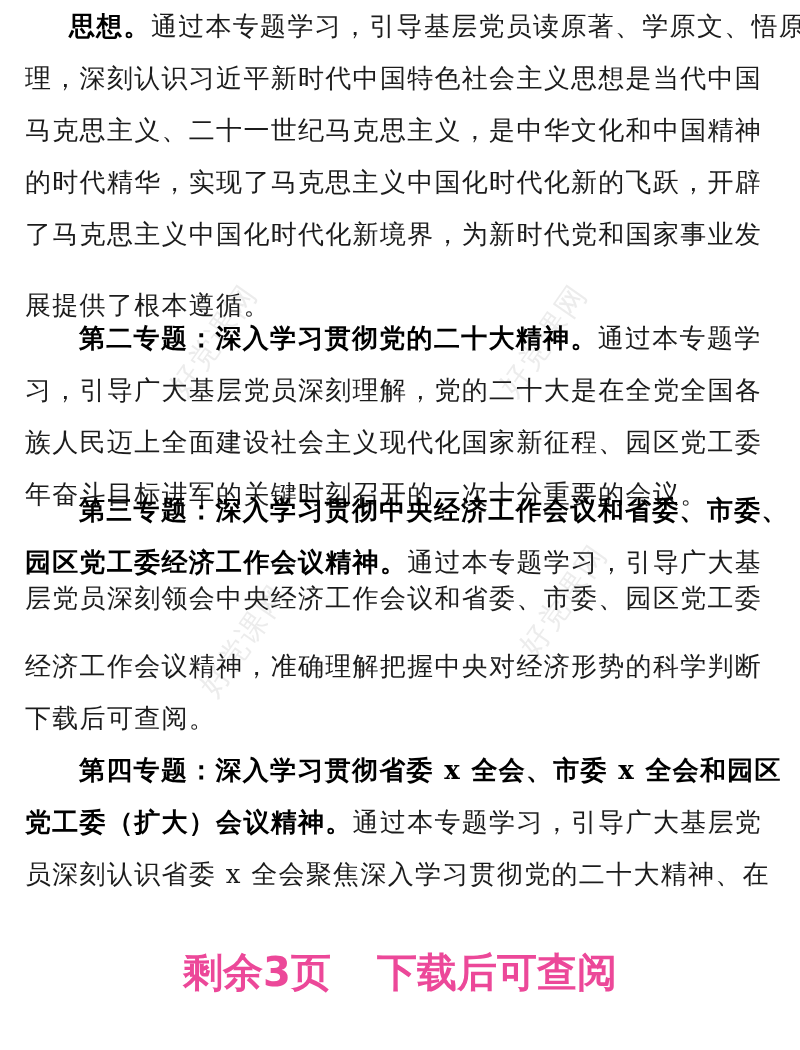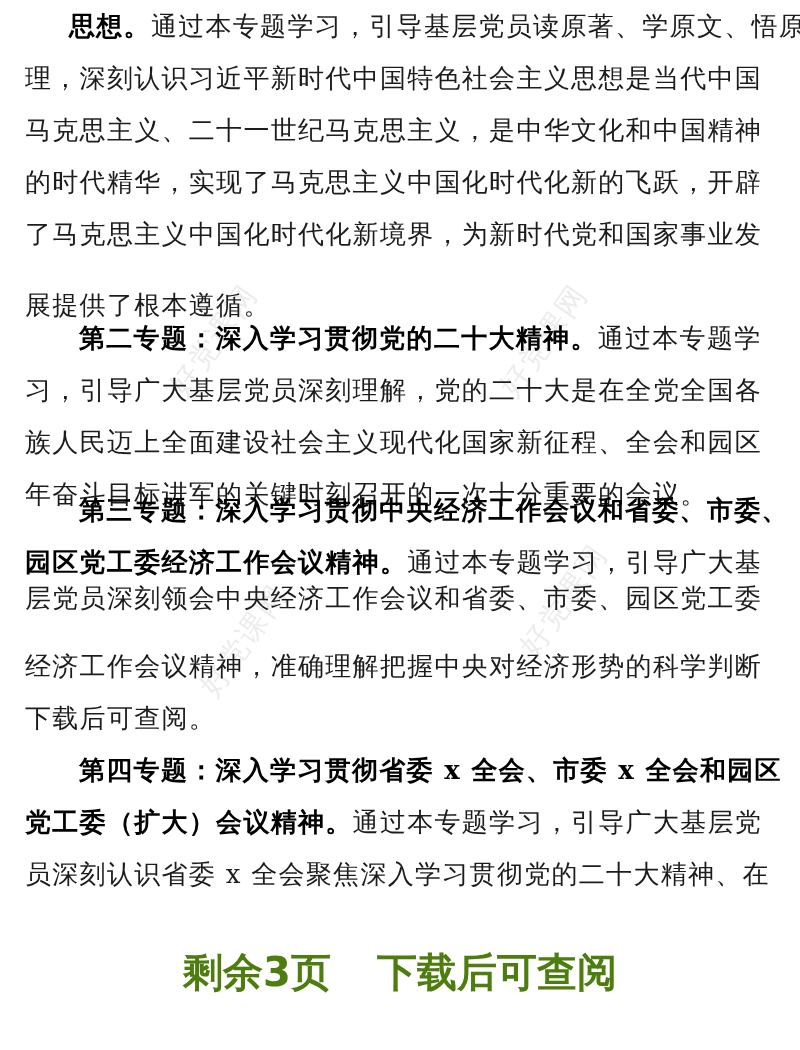--- a/index.html
+++ b/index.html
@@ -48,21 +48,21 @@
     font-family: "DejaVu Sans", sans-serif;
   }
   .footer-note {
     position: absolute;
     left: 0;
     width: 800px;
     top: 945px;
     text-align: center;
     font-size: 40px;
     font-weight: bold;
-    color: #4d7c0f;
+    color: #ec4899;
     font-family: "DejaVu Sans", "Liberation Sans", sans-serif;
     letter-spacing: 0px;
   }
   .footer-note .gap { display: inline-block; width: 46px; }
 </style>
 </head>
 <body>
 
 <div class="page">
 
@@ -73,21 +73,21 @@
 
   <div class="line" style="top:6px;margin-left:44px;"><span class="b">思想。</span><span>通过本专题学习，引导基层党员读原著、学原文、悟原</span></div>
   <div class="line" style="top:58px;"><span class="b"></span><span>理，深刻认识习近平新时代中国特色社会主义思想是当代中国</span></div>
   <div class="line" style="top:110px;"><span class="b"></span><span>马克思主义、二十一世纪马克思主义，是中华文化和中国精神</span></div>
   <div class="line" style="top:162px;"><span class="b"></span><span>的时代精华，实现了马克思主义中国化时代化新的飞跃，开辟</span></div>
   <div class="line" style="top:214px;"><span class="b"></span><span>了马克思主义中国化时代化新境界，为新时代党和国家事业发</span></div>
   <div class="line" style="top:266px;margin-top:19px;"><span class="b"></span><span>展提供了根本遵循。</span></div>
 
   <div class="line indent" style="top:318px;"><span class="b">第二专题：深入学习贯彻党的二十大精神。</span><span>通过本专题学</span></div>
   <div class="line" style="top:370px;"><span class="b"></span><span>习，引导广大基层党员深刻理解，党的二十大是在全党全国各</span></div>
-  <div class="line" style="top:422px;"><span class="b"></span><span>族人民迈上全面建设社会主义现代化国家新征程、全会和园区</span></div>
+  <div class="line" style="top:422px;"><span class="b"></span><span>族人民迈上全面建设社会主义现代化国家新征程、园区党工委</span></div>
   <div class="line" style="top:474px;"><span class="b"></span><span>年奋斗目标进军的关键时刻召开的一次十分重要的会议。</span></div>
 
   <div class="line indent" style="top:500px; top:493px;"></div>
 
   <div class="line indent" style="top:490px;"></div>
 
   <div class="line indent" style="top:490px;"><span class="b">第三专题：深入学习贯彻中央经济工作会议和省委、市委、</span><span></span></div>
   <div class="line" style="top:542px;"><span class="b">园区党工委经济工作会议精神。</span><span>通过本专题学习，引导广大基</span></div>
   <div class="line" style="top:578px;"><span class="b"></span><span>层党员深刻领会中央经济工作会议和省委、市委、园区党工委</span></div>
   <div class="line" style="top:646px;"><span class="b"></span><span>经济工作会议精神，准确理解把握中央对经济形势的科学判断</span></div>

